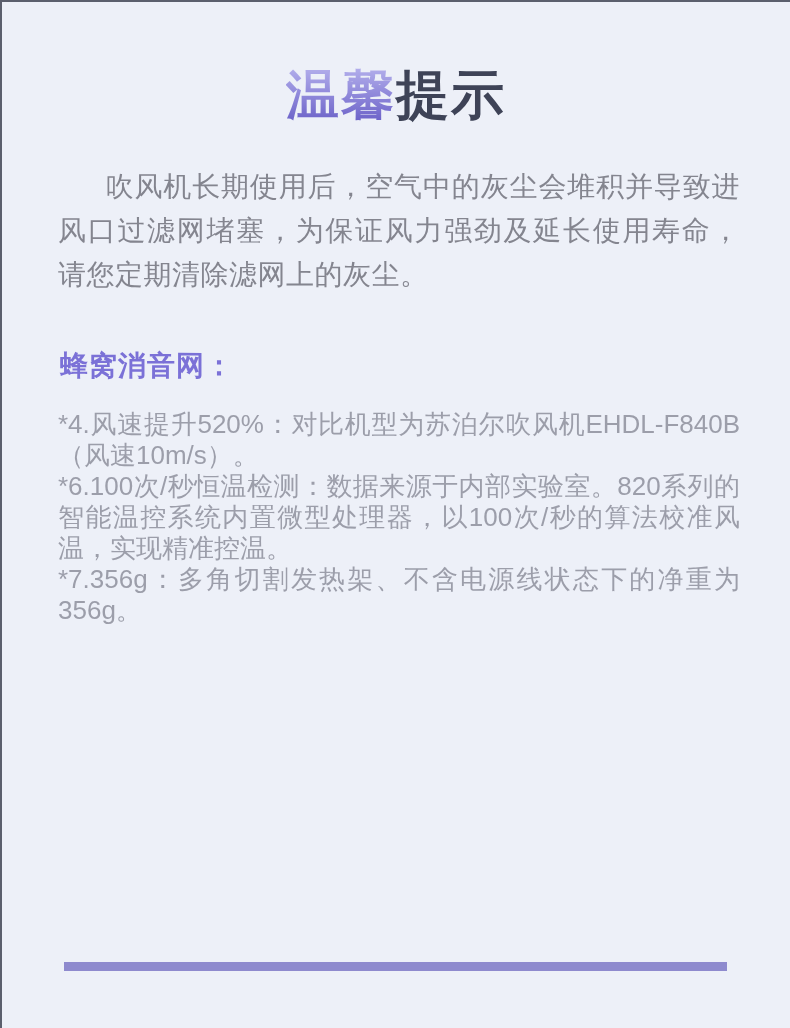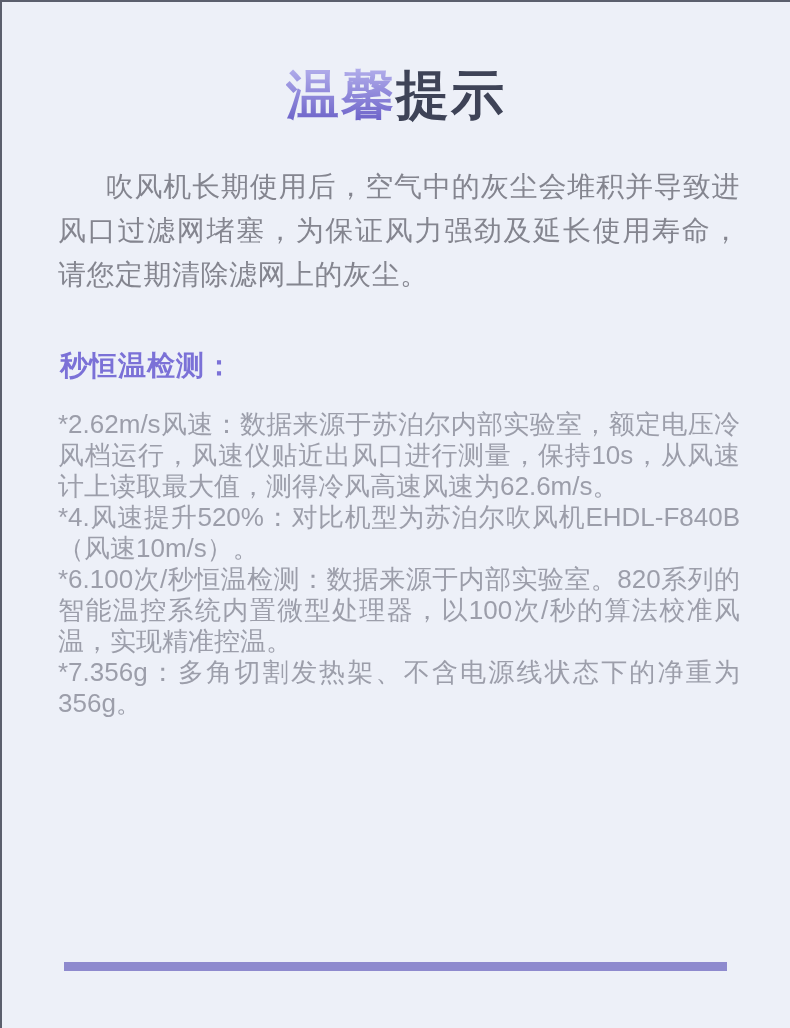--- a/index.html
+++ b/index.html
@@ -68,24 +68,23 @@
   </style>
 </head>
 <body>
 
 <div class="page">
 
   <h1 class="page-title"><span class="title-highlight">温馨</span><span class="title-rest">提示</span></h1>
 
   <p class="intro-paragraph">吹风机长期使用后，空气中的灰尘会堆积并导致进风口过滤网堵塞，为保证风力强劲及延长使用寿命，请您定期清除滤网上的灰尘。</p>
 
-  <h2 class="notes-heading">秒恒温检测：</h2>
+  <h2 class="notes-heading">蜂窝消音网：</h2>
 
   <div class="notes-list">
-    <p class="note-item">*2.62m/s风速：数据来源于苏泊尔内部实验室，额定电压冷风档运行，风速仪贴近出风口进行测量，保持10s，从风速计上读取最大值，测得冷风高速风速为62.6m/s。</p>
     <p class="note-item">*4.风速提升520%：对比机型为苏泊尔吹风机EHDL-F840B（风速10m/s）。</p>
     <p class="note-item">*6.100次/秒恒温检测：数据来源于内部实验室。820系列的智能温控系统内置微型处理器，以100次/秒的算法校准风温，实现精准控温。</p>
     <p class="note-item">*7.356g：多角切割发热架、不含电源线状态下的净重为356g。</p>
   </div>
 
   <div class="bottom-divider-bar"></div>
 
 </div>
 
 </body></html>

